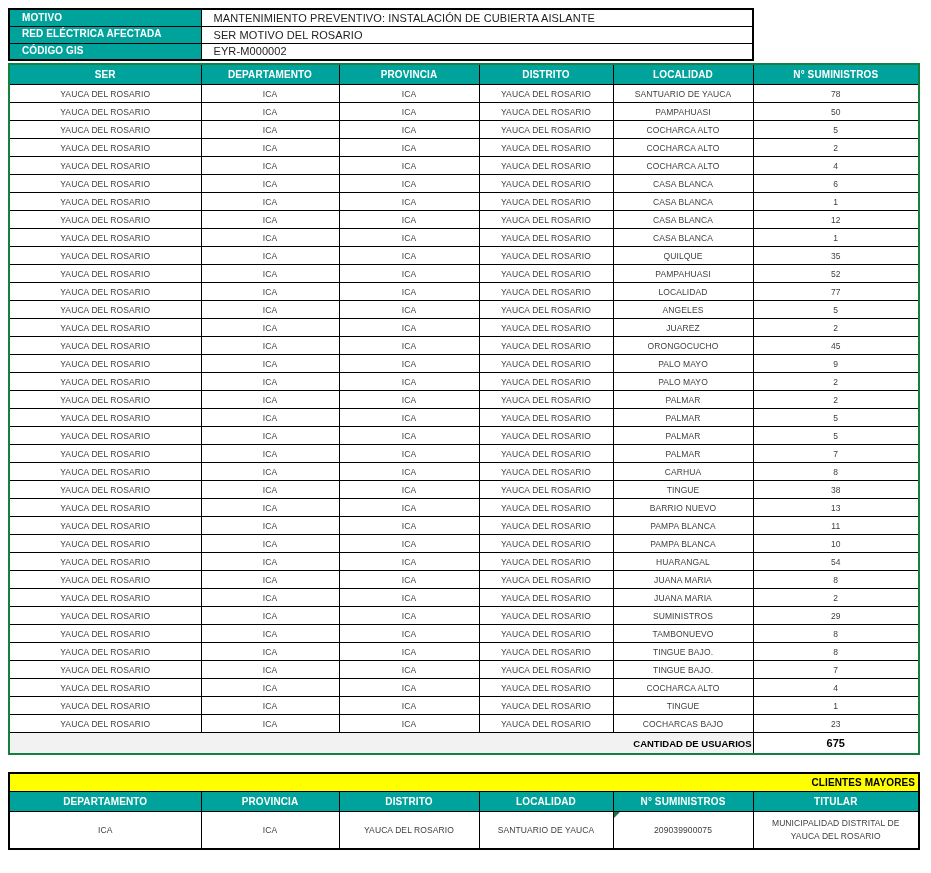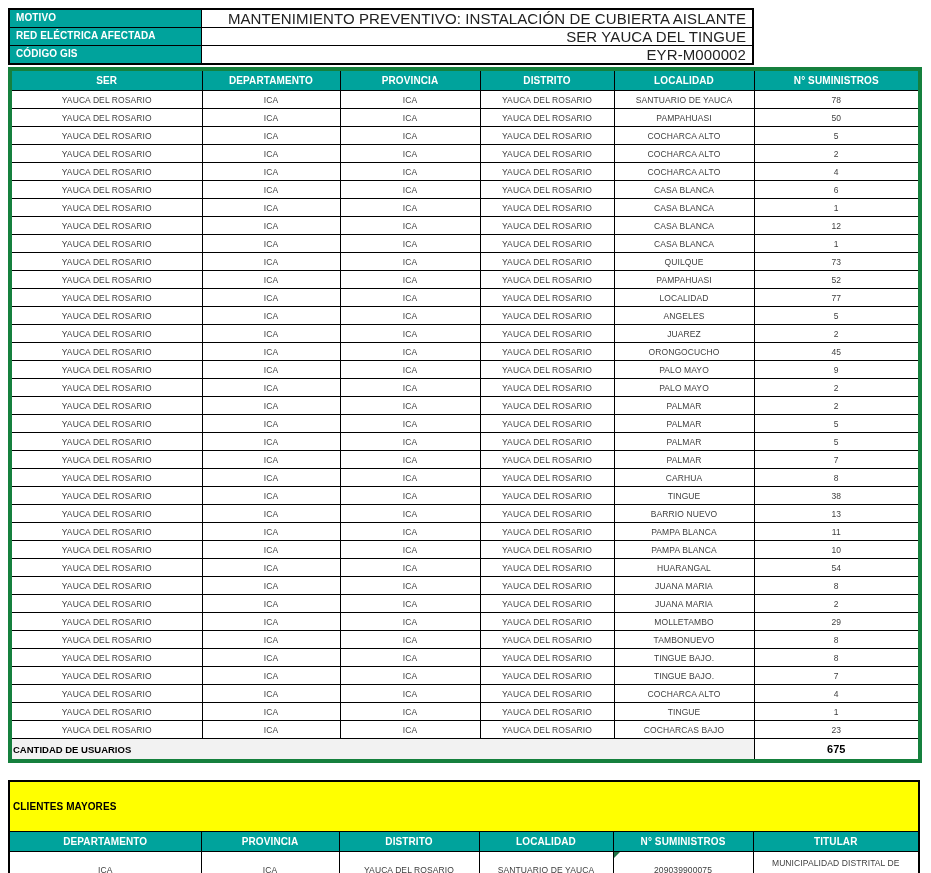--- a/index.html
+++ b/index.html
@@ -17,55 +17,55 @@
     box-sizing:border-box;
     padding:8px 0 0 8px;
     font-family:"Liberation Sans", sans-serif;
     -webkit-font-smoothing:antialiased;
   }
   table{border-collapse:collapse;table-layout:fixed;}
   td{overflow:hidden;white-space:normal;}
 
   
   .info-table{width:744px;border:2px solid #000;}
-  .info-table td{border:1px solid #000;padding:0 6px;vertical-align:middle;}
+  .info-table td{border:1px solid #000;padding:0 12px;vertical-align:middle;}
   .info-label{
     background:var(--teal);color:#fff;font-weight:bold;
     font-size:10px;line-height:1.45;letter-spacing:.1px;
   }
-  .info-value{font-size:15px;color:#222;letter-spacing:.1px;text-align:right;}
+  .info-value{font-size:11px;color:#222;letter-spacing:.1px;}
   .info-table tr{height:17px;}
   .info-table tr.tall{height:34px;}
 
   
-  .main-table{width:910px;border:4px solid #15803d;margin-top:2px;}
+  .main-table{width:910px;border:2px solid #15803d;margin-top:2px;}
   .main-table td{border:1px solid #000;vertical-align:middle;}
   .head-cell{
     background:var(--teal);color:#fff;font-weight:bold;
     font-size:10px;text-align:center;height:17px;letter-spacing:.1px;
   }
   .data-cell{
     font-size:8.5px;color:var(--ink);text-align:center;
     height:17px;padding:0 2px;letter-spacing:.1px;
   }
   .total-label{
     background:var(--gray);color:#000;font-weight:bold;
-    font-size:9.5px;text-align:left;height:18px;
+    font-size:9.5px;text-align:right;height:18px;
   }
   .total-value{
     background:#fff;color:#000;font-weight:bold;
     font-size:11px;text-align:center;height:18px;
   }
 
   
   .clientes-table{width:910px;border:2px solid #000;margin-top:17px;}
   .clientes-table td{border:1px solid #000;vertical-align:middle;}
   .cm-title{
     background:var(--yellow);color:#000;font-weight:bold;
-    font-size:10px;text-align:left;height:17px;padding:16px 3px;letter-spacing:.1px;
+    font-size:10px;text-align:right;height:17px;padding:0 3px;letter-spacing:.1px;
   }
   .cm-cell{
     font-size:8.5px;color:var(--ink);text-align:center;
     height:36px;padding:0 4px;position:relative;line-height:1.5;letter-spacing:.1px;
   }
   .err-tri{
     position:absolute;top:0;left:0;width:0;height:0;
     border-top:6px solid var(--green);
     border-right:6px solid transparent;
   }
@@ -80,21 +80,21 @@
         <col style="width:192px">
         <col style="width:552px">
       </colgroup>
     <tbody id="info-body">
         <tr>
           <td class="info-label">MOTIVO</td>
           <td class="info-value">MANTENIMIENTO PREVENTIVO: INSTALACIÓN DE CUBIERTA AISLANTE</td>
         </tr>
         <tr>
           <td class="info-label">RED ELÉCTRICA AFECTADA</td>
-          <td class="info-value">SER YAUCA DEL TINGUE</td>
+          <td class="info-value">SER MOTIVO DEL ROSARIO</td>
         </tr>
         <tr>
           <td class="info-label">CÓDIGO GIS</td>
           <td class="info-value">EYR-M000002</td>
         </tr>
       </tbody>
   </table>
 
   <table class="main-table">
     <colgroup>
@@ -187,21 +187,21 @@
           <td class="data-cell">YAUCA DEL ROSARIO</td>
           <td class="data-cell">CASA BLANCA</td>
           <td class="data-cell">1</td>
         </tr>
         <tr>
           <td class="data-cell">YAUCA DEL ROSARIO</td>
           <td class="data-cell">ICA</td>
           <td class="data-cell">ICA</td>
           <td class="data-cell">YAUCA DEL ROSARIO</td>
           <td class="data-cell">QUILQUE</td>
-          <td class="data-cell">73</td>
+          <td class="data-cell">35</td>
         </tr>
         <tr>
           <td class="data-cell">YAUCA DEL ROSARIO</td>
           <td class="data-cell">ICA</td>
           <td class="data-cell">ICA</td>
           <td class="data-cell">YAUCA DEL ROSARIO</td>
           <td class="data-cell">PAMPAHUASI</td>
           <td class="data-cell">52</td>
         </tr>
         <tr>
@@ -346,21 +346,21 @@
           <td class="data-cell">ICA</td>
           <td class="data-cell">YAUCA DEL ROSARIO</td>
           <td class="data-cell">JUANA MARIA</td>
           <td class="data-cell">2</td>
         </tr>
         <tr>
           <td class="data-cell">YAUCA DEL ROSARIO</td>
           <td class="data-cell">ICA</td>
           <td class="data-cell">ICA</td>
           <td class="data-cell">YAUCA DEL ROSARIO</td>
-          <td class="data-cell">MOLLETAMBO</td>
+          <td class="data-cell">SUMINISTROS</td>
           <td class="data-cell">29</td>
         </tr>
         <tr>
           <td class="data-cell">YAUCA DEL ROSARIO</td>
           <td class="data-cell">ICA</td>
           <td class="data-cell">ICA</td>
           <td class="data-cell">YAUCA DEL ROSARIO</td>
           <td class="data-cell">TAMBONUEVO</td>
           <td class="data-cell">8</td>
         </tr>

